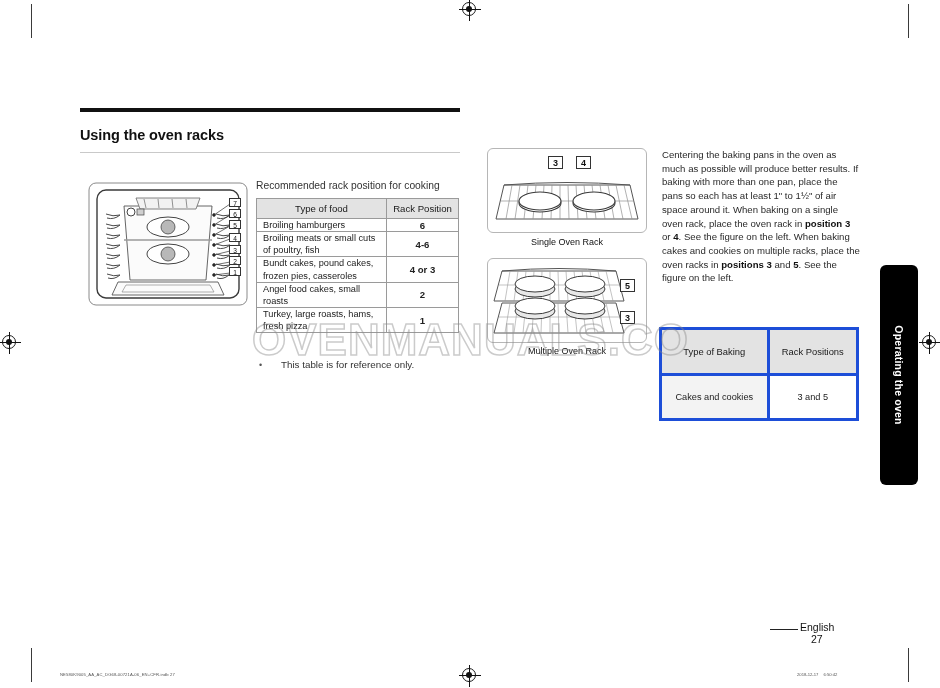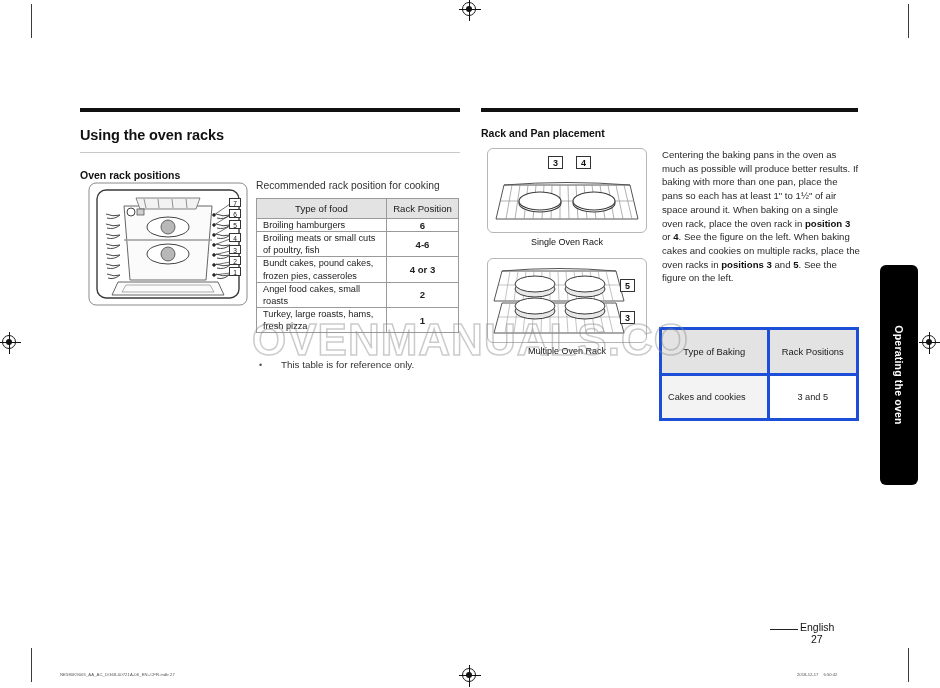--- a/index.html
+++ b/index.html
@@ -186,21 +186,21 @@
     border: 3px solid #1d4ed8;
     padding: 16px 6px;
     text-align: center;
   }
   table.baking-table thead th {
     background: #e3e3e3;
     font-weight: normal;
     font-size: 9.4px;
     color: #1a1a1a;
   }
-  table.baking-table td.name { text-align: left; background: #f3f3f3; }
+  table.baking-table td.name { text-align: center; background: #f3f3f3; }
   table.baking-table td.val  { text-align: center; }
 
   
   #side-tab {
     position: absolute;
     left: 880px; top: 265px;
     width: 38px; height: 220px;
     background: #000000;
     border-radius: 6px;
   }
@@ -285,21 +285,20 @@
   <div class="cropline crop-tr-v"></div>
   <div class="cropline crop-bl-v"></div>
   <div class="cropline crop-br-v"></div>
 
   <div id="content">
 
     <div class="col-left">
       <div class="rule-thick"></div>
       <h1 class="section-title">Using the oven racks</h1>
       <div class="rule-thin"></div>
-      <h2 class="sub-title">Oven rack positions</h2>
     </div>
 
     <div class="oven-figure">
       <svg width="160" height="124" viewBox="0 0 160 124">
         <rect x="1" y="1" width="158" height="122" rx="7" fill="#ffffff" stroke="#8a8a8a" stroke-width="1"></rect>
         <rect x="9" y="8" width="142" height="108" rx="9" fill="#ffffff" stroke="#3a3a3a" stroke-width="1.4"></rect>
 
         <path d="M36 24 L124 24 L118 98 L42 98 Z" fill="#fbfbfb" stroke="#555" stroke-width="0.9"></path>
 
         <path d="M48 16 L112 16 L108 27 L52 27 Z" fill="#f2f2f2" stroke="#666" stroke-width="0.8"></path>
@@ -398,24 +397,20 @@
           <td class="pos">1</td>
         </tr>
       </tbody>
     </table>
 
     <div class="note-bullet">
       <span class="dot">•</span>
       <span class="txt">This table is for reference only.</span>
     </div>
 
-    <div class="col-right">
-      <div class="rule-thick"></div>
-      <h2 class="sub-title-right">Rack and Pan placement</h2>
-    </div>
 
     <div class="rack-fig" id="fig-single">
       <svg width="158" height="83" viewBox="0 0 158 83">
         <path d="M16 36 L142 36 L150 70 L8 70 Z" fill="#ffffff" stroke="#555" stroke-width="1"></path>
         <g stroke="#8f8f8f" stroke-width="0.7">
           <path d="M24 36 L18 70"></path>
             <path d="M32 36 L27 70"></path>
             <path d="M40 36 L36 70"></path>
           <path d="M48 36 L45 70"></path>
             <path d="M56 36 L54 70"></path>

